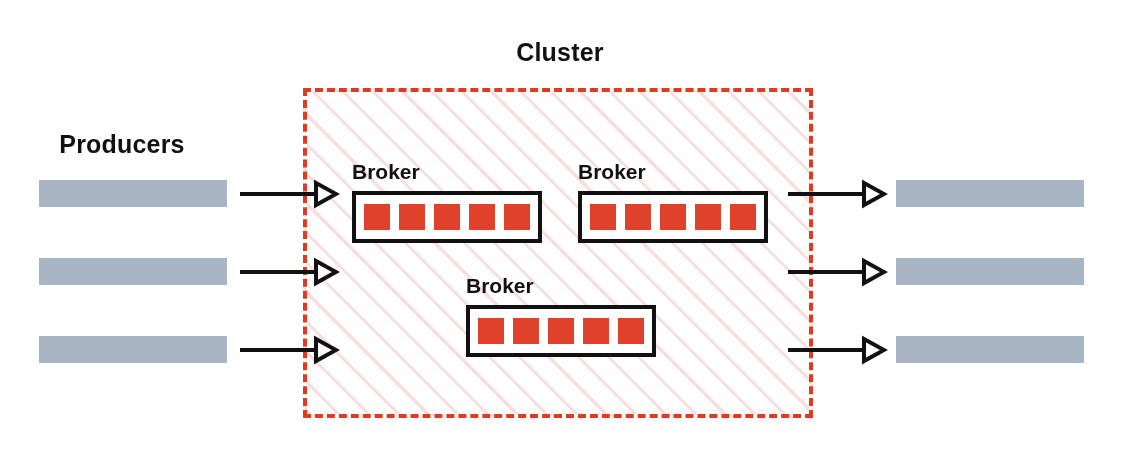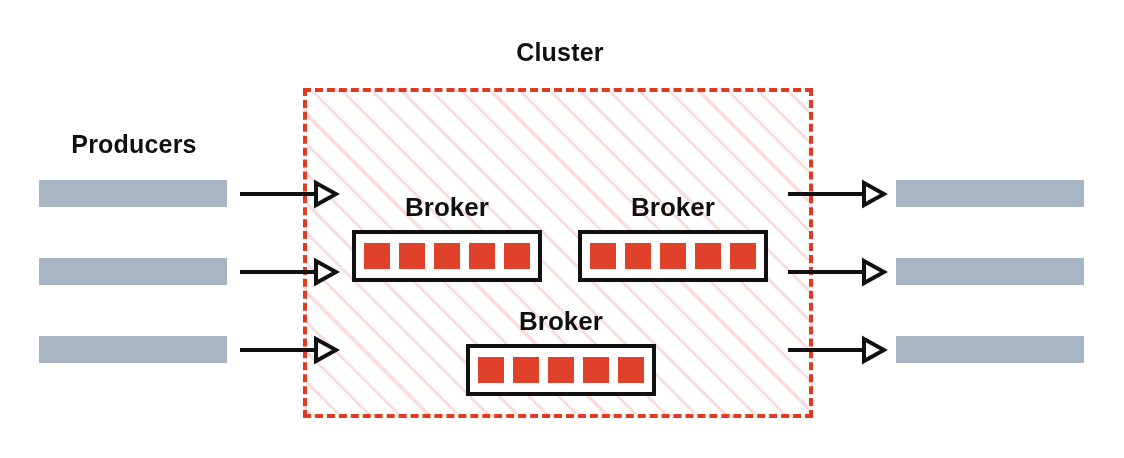--- a/index.html
+++ b/index.html
@@ -21,21 +21,21 @@
   
   .heading {
     position: absolute;
     font-size: 25px;
     font-weight: 700;
     color: #111111;
     letter-spacing: 0.2px;
     white-space: nowrap;
     text-align: center;
   }
-  #producers-title { left: 36px;  top: 130px; width: 196px; }
+  #producers-title { left: 24px;  top: 130px; width: 196px; }
   #consumers-title { left: 892px; top: 130px; width: 196px; }
   #cluster-title   { left: 410px; top: 38px;  width: 300px; }
 
   
   .client-bar {
     position: absolute;
     width: 188px;
     height: 27px;
     background: #a8b5c3;
   }
@@ -62,27 +62,25 @@
       #ffffff 3px,
       #ffffff 21px
     );
   }
 
   
   .broker {
     position: absolute;
   }
   .broker-label {
-    font-size: 26px;
+    font-size: 21px;
     font-weight: 700;
     color: #111111;
-    text-align: center;
     white-space: nowrap;
     margin-bottom: 7px;
-    margin-top: 32px;
   }
   .broker-box {
     box-sizing: border-box;
     border: 4px solid #111111;
     background: #ffffff;
     padding: 9px 11px;
     display: flex;
     gap: 9px;
     justify-content: center;
     align-items: center;

